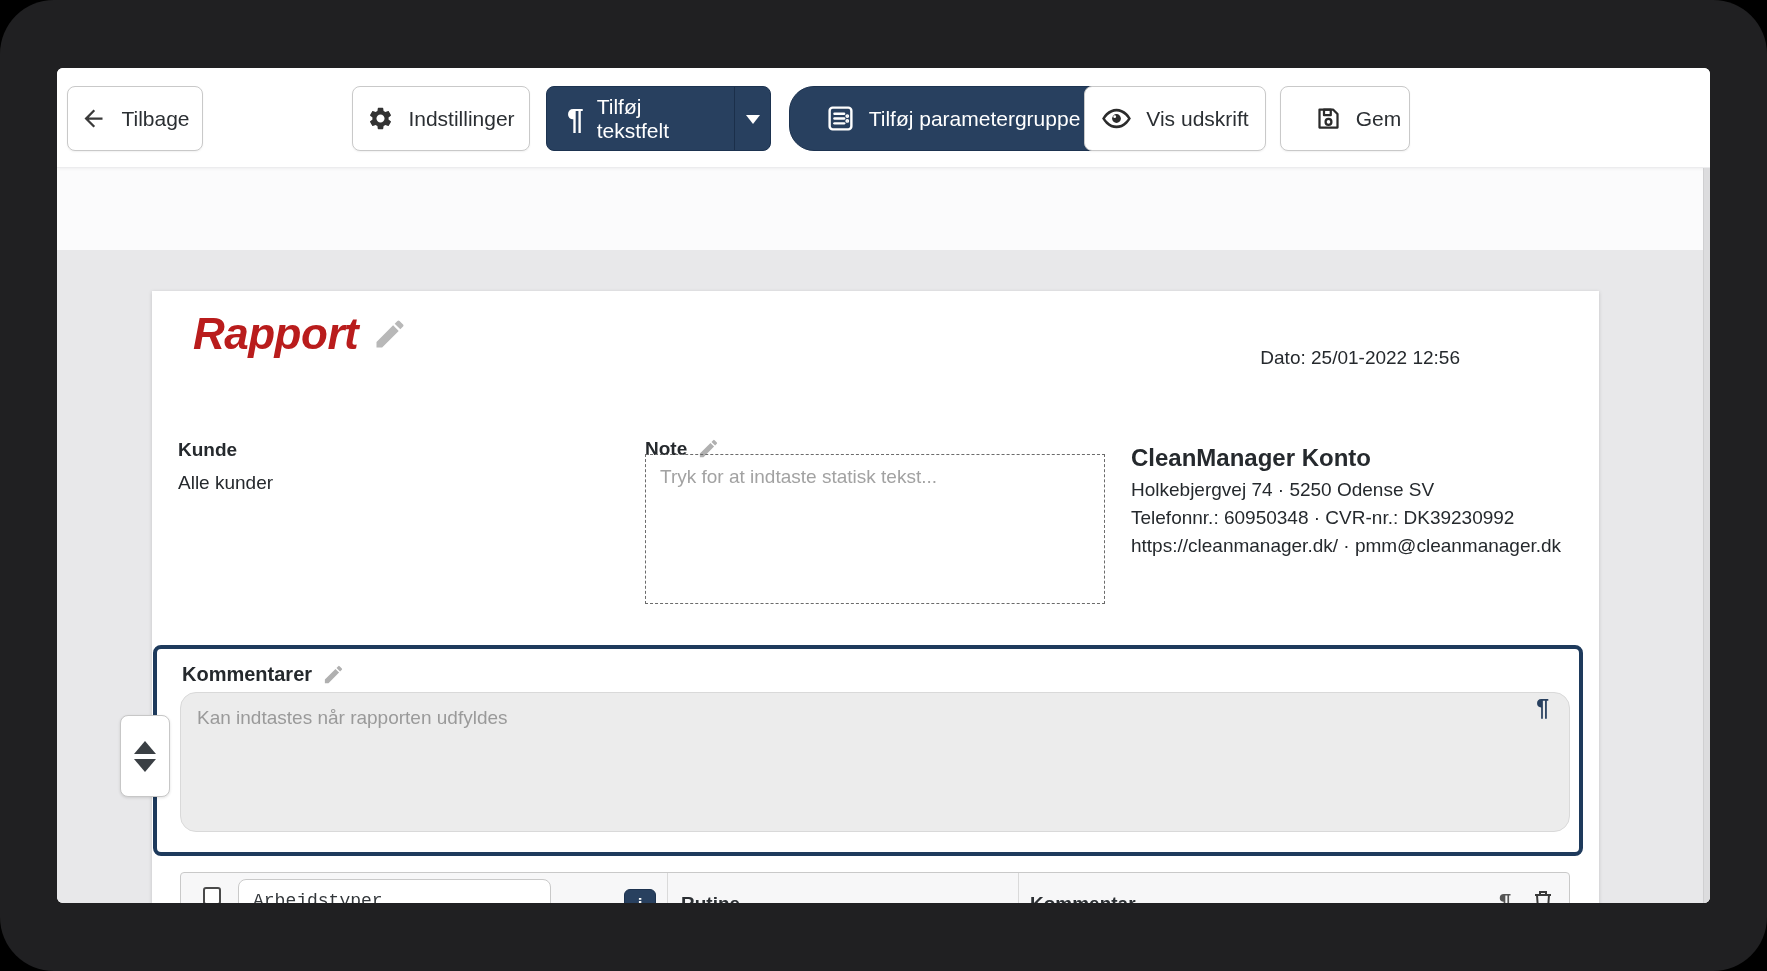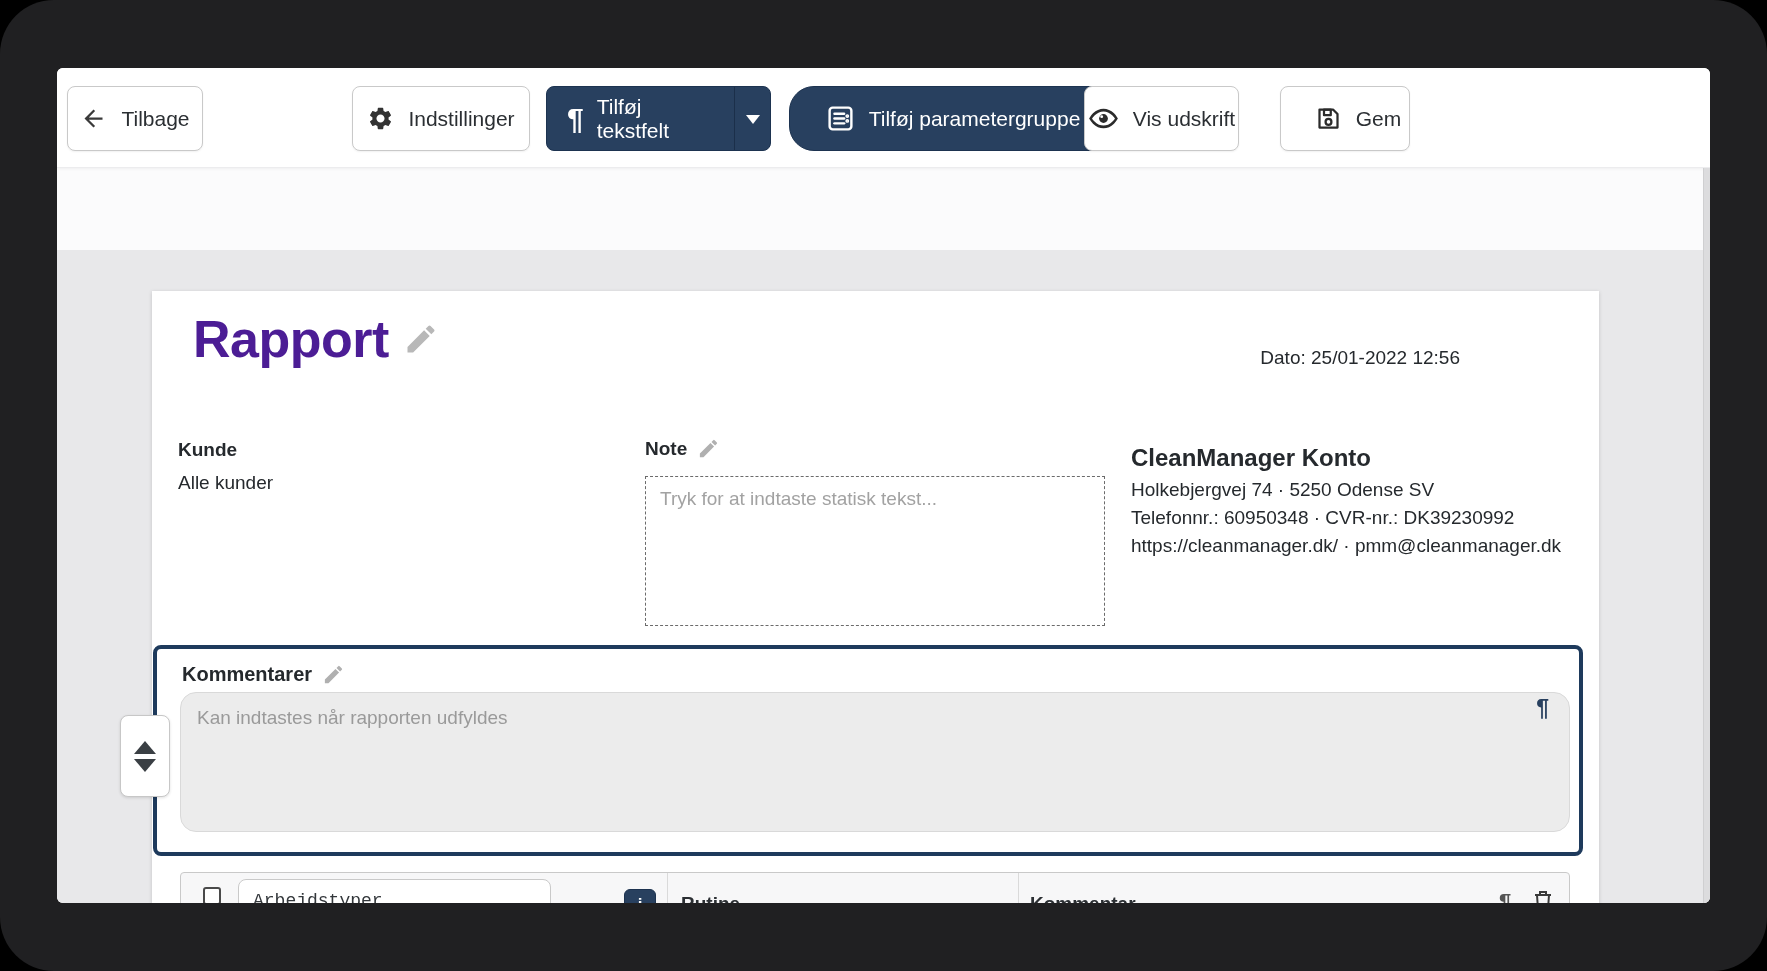--- a/index.html
+++ b/index.html
@@ -28,29 +28,29 @@
   .split-caret { width:40px; display:flex; align-items:center; justify-content:center;
                  border-left:1px solid #1b2f4a; }
   .caret-down { width:0; height:0; border:7px solid transparent; border-top:9px solid #fff;
                 margin-top:8px; }
   .pilcrow-btn { font-size:30px; font-weight:bold; color:#fff; line-height:1; }
 
   
   .card { position:absolute; left:95px; top:223px; width:1447px; height:720px; background:#fff;
           box-shadow:0 1px 4px rgba(0,0,0,0.16); }
   .title-row { position:absolute; left:41px; top:18px; display:flex; align-items:center; gap:14px; }
-  .report-title { font-size:52px; font-weight:bold; color:#4c1d95; letter-spacing:-0.5px; }
+  .report-title { font-size:44px; font-weight:bold; color:#b91c1c; letter-spacing:-0.5px;font-style:italic; }
   .report-date { position:absolute; right:139px; top:56px; font-size:19px; color:#25292d; }
 
   .label-b { font-weight:bold; font-size:19px; color:#25292d; }
   .customer { position:absolute; left:26px; top:148px; }
   .customer-value { position:absolute; left:26px; top:181px; }
 
   .note-head { position:absolute; left:493px; top:146px; display:flex; align-items:center; gap:10px; }
-  .note-box { position:absolute; left:493px; top:185px; width:460px; height:150px;
+  .note-box { position:absolute; left:493px; top:163px; width:460px; height:150px;
               border:1px dashed #6b6b6b; padding:11px 14px; cursor:text; }
   .placeholder { color:#a2a2a2; }
 
   .company { position:absolute; left:979px; top:146px; line-height:28px; }
   .company-name { font-size:24px; font-weight:bold; margin:5px 0 2px 0; line-height:32px; }
 
   .comments { position:absolute; left:1px; top:354px; width:1430px; height:211px;
               border:4px solid #1e3a5c; border-radius:8px; background:#fff; }
   .comments-head { position:absolute; left:25px; top:14px; display:flex; gap:10px; }
   .comments-head .label-b { font-size:20px; }
@@ -124,21 +124,21 @@
         <rect x="3" y="3" width="18" height="18" rx="2.5"></rect>
         <line x1="7" y1="8" x2="15" y2="8"></line>
           <line x1="7" y1="12" x2="15" y2="12"></line>
           <line x1="7" y1="16" x2="15" y2="16"></line>
         <circle cx="17.6" cy="10" r="0.6" fill="#fff"></circle>
           <circle cx="17.6" cy="14" r="0.6" fill="#fff"></circle>
       </svg>
       <span>Tilføj parametergruppe</span>
     </div>
 
-    <div class="btn" style="left:1027px; width:155px;">
+    <div class="btn" style="left:1027px; width:182px;">
       <svg width="31" height="31" viewBox="0 0 24 24" fill="none" stroke="#2b2b2b" stroke-width="2">
         <path d="M2 12s3.5-6.5 10-6.5S22 12 22 12s-3.5 6.5-10 6.5S2 12 2 12z"></path>
         <circle cx="12" cy="12" r="3.4" fill="#2b2b2b" stroke="none"></circle>
         <circle cx="10.6" cy="10.6" r="1.1" fill="#fff" stroke="none"></circle>
       </svg>
       <span>Vis udskrift</span>
     </div>
 
     <div class="btn" style="left:1223px; width:130px;padding-left:26px;">
       <svg width="27" height="27" viewBox="0 0 24 24" fill="none" stroke="#2b2b2b" stroke-width="2" stroke-linejoin="round">

